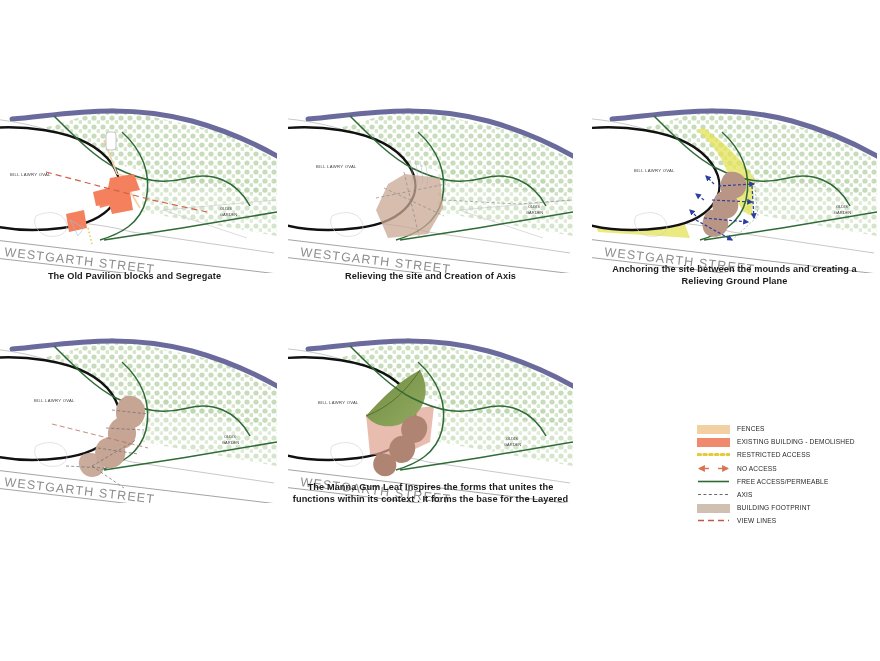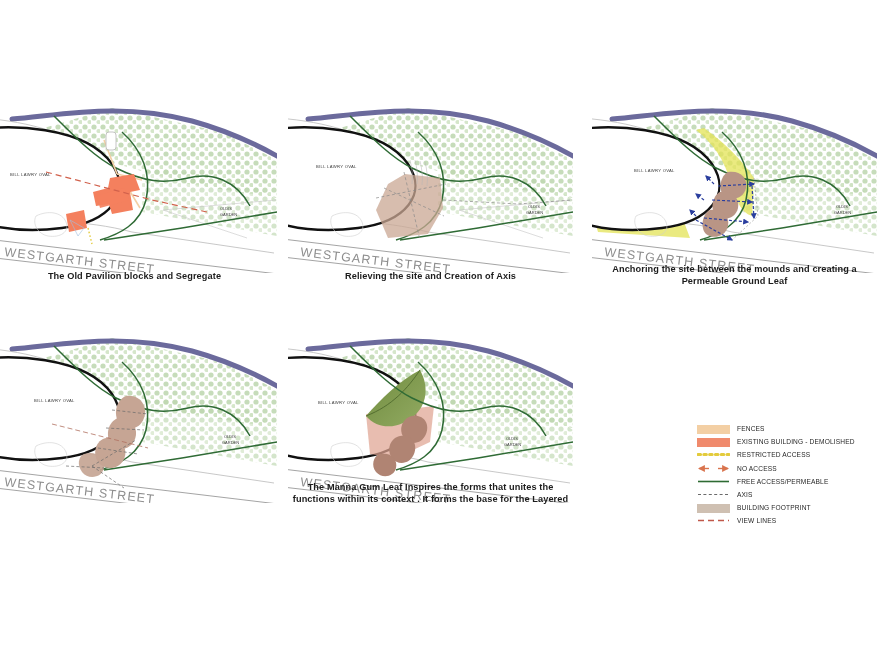--- a/index.html
+++ b/index.html
@@ -187,21 +187,21 @@
       <path d="M-14 168 L286 203" fill="none" stroke="#9a9a9a" stroke-width=".9"></path>
       <text x="12" y="168" transform="rotate(6.6 12 168)" font-family="Liberation Sans, sans-serif" font-size="12.5" fill="#8d8d8d" letter-spacing="1.2">WESTGARTH  STREET</text>
       <text x="42" y="84" font-family="Liberation Sans, sans-serif" font-size="4.2" fill="#3a3a3a" letter-spacing=".3">BILL LAWRY OVAL</text>
       <text x="244" y="120" font-family="Liberation Sans, sans-serif" font-size="4" fill="#3a3a3a">OLDIS</text>
       <text x="242" y="126" font-family="Liberation Sans, sans-serif" font-size="4" fill="#3a3a3a">GARDEN</text>
     </g>
   </svg>
   </div>
   <div class="caption">
     <div>Anchoring the site between the mounds and creating a</div>
-    <div>Permeable Ground Leaf</div>
+    <div>Relieving Ground Plane</div>
   </div>
 </div>
 
 <div class="panel" id="p4">
   <div class="canvas">
   <svg width="285" height="185" viewBox="0 0 285 185">
     <defs>
       <pattern id="tree4" width="9" height="9" patternUnits="userSpaceOnUse">
         <circle cx="3" cy="3" r="2.6" fill="#bcd6ae" opacity=".85"></circle>
         <circle cx="7.5" cy="7" r="2.1" fill="#cbe0bd" opacity=".8"></circle>

